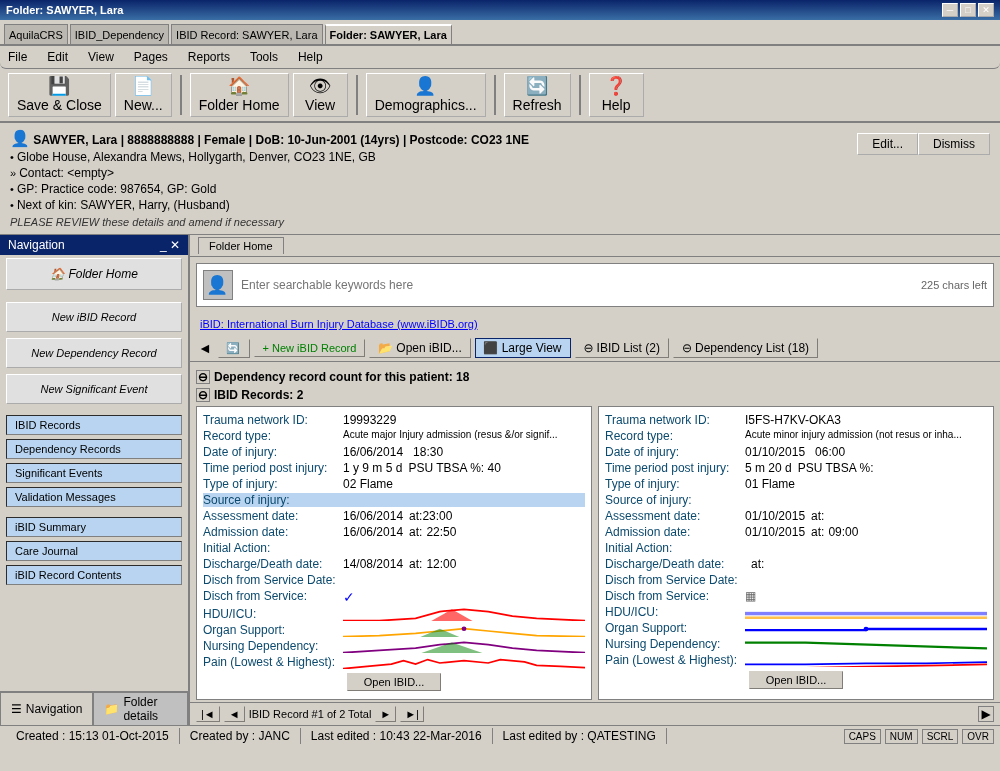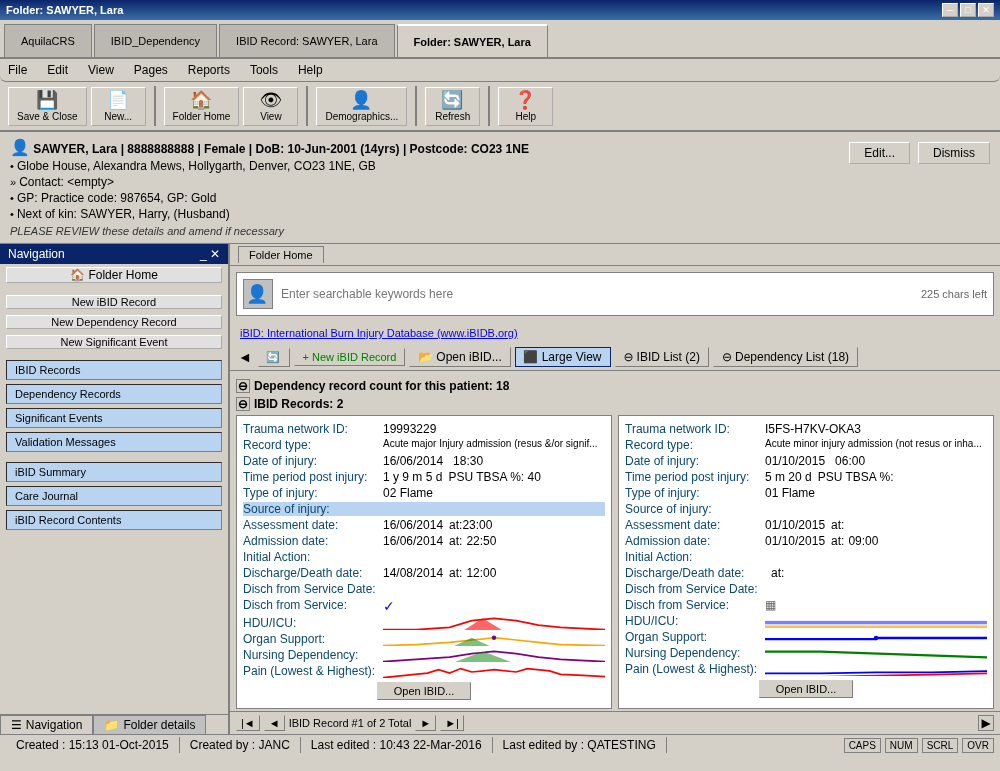--- a/index.html
+++ b/index.html
@@ -25,27 +25,27 @@
     
     .tab-bar {
       background: #d4d0c8;
       display: flex;
       align-items: flex-end;
       padding: 4px 4px 0 4px;
       border-bottom: 2px solid #808080;
       gap: 2px;
     }
     .tab {
-      padding: 2px 16px;
+      padding: 2px 4px;
       border: 1px solid #808080;
       border-bottom: none;
       background: #bab8b0;
       cursor: pointer;
       font-size: 11px;
-      height: 33px;
+      height: 20px;
       display: flex; align-items: center;
     }
     .tab.active {
       background: #d4d0c8;
       font-weight: bold;
       border-top: 2px solid #ffffff;
     }
 
     
     .menu-bar {
@@ -66,21 +66,21 @@
       align-items: center;
       gap: 4px;
       border-bottom: 2px solid #808080;
     }
     .toolbar-btn {
       display: flex; flex-direction: column; align-items: center;
       padding: 3px 8px; border: 1px outset #fff; background: #d4d0c8;
       cursor: pointer; min-width: 55px;
     }
     .toolbar-icon { font-size: 18px; line-height: 1; }
-    .toolbar-label { font-size: 10px; margin-top: 2px; }
+    .toolbar-label { font-size: 14px; margin-top: 2px; }
     .toolbar-sep { width: 2px; height: 40px; background: #808080; margin: 0 4px; }
 
     
     .patient-info {
       background: #d4d0c8;
       padding: 6px 10px;
       border-bottom: 1px solid #808080;
     }
     .patient-name { font-weight: bold; font-size: 12px; }
     .patient-detail { font-size: 11px; margin-top: 2px; }
@@ -91,44 +91,45 @@
     .patient-note { font-style: italic; font-size: 11px; margin-top: 4px; color: #333; }
 
     
     .main-layout {
       display: flex;
       height: calc(771px - 20px - 30px - 30px - 42px - 100px - 30px);
     }
 
     
     .nav-panel {
-      width: 230px;
+      width: 190px;
       background: #d4d0c8;
       border-right: 2px solid #808080;
       display: flex;
       flex-direction: column;
     }
     .nav-header {
       background: #0a246a;
       color: white;
       padding: 3px 8px;
       font-size: 11px;
       display: flex;
       justify-content: space-between;
       align-items: center;
     }
     .nav-header-btn { color: white; cursor: pointer; font-size: 12px; }
     .nav-btn {
       margin: 3px 6px;
-      padding: 0;
+      padding: 8px;
       border: 1px outset #fff;
       background: #e0e0e0;
       cursor: pointer;
       text-align: center;
       font-size: 11px;
+      font-style: italic;
     }
     .nav-section-btn {
       margin: 2px 6px;
       padding: 3px 8px;
       border: 1px inset #808080;
       background: #b8d4f0;
       cursor: pointer;
       font-size: 11px;
     }
     .nav-sep { height: 6px; }
@@ -381,21 +382,21 @@
       <div class="patient-name">
         <span style="font-size:16px;">👤</span>
         <span>SAWYER, Lara</span> | <span>8888888888</span> | <span>Female</span> | <span>DoB: 10-Jun-2001 (14yrs)</span> | <span>Postcode: CO23 1NE</span>
       </div>
       <div class="patient-detail">• <span>Globe House, Alexandra Mews, Hollygarth, Denver, CO23 1NE, GB</span></div>
       <div class="patient-detail">» <span>Contact: &lt;empty&gt;</span></div>
       <div class="patient-detail">• <span>GP: Practice code: 987654, GP: Gold</span></div>
       <div class="patient-detail">• <span>Next of kin: SAWYER, Harry, (Husband)</span></div>
     </div>
     <div style="display:flex; flex-direction:column; gap:6px; align-items:flex-end; margin-top:4px;">
-      <div style="display:flex; gap:8px;">
+      <div style="display:flex; ">
         <button class="patient-btn">Edit...</button>
         <button class="patient-btn">Dismiss</button>
       </div>
     </div>
   </div>
   <div class="patient-note">PLEASE REVIEW these details and amend if necessary</div>
 </div>
 
 <div class="main-layout" style="height: 490px;">
 

